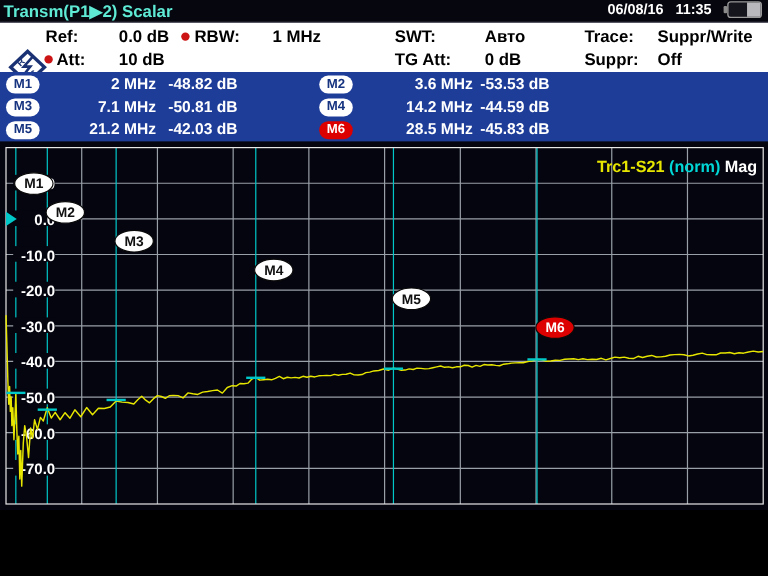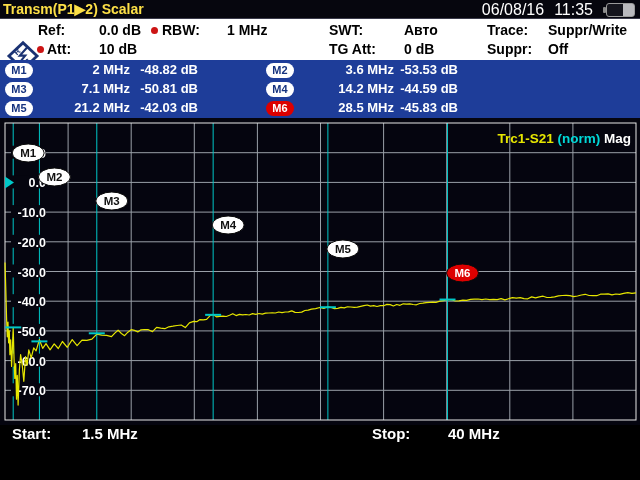--- a/index.html
+++ b/index.html
@@ -4,24 +4,24 @@
 <style>
   html,body { margin:0; padding:0; background:#000; }
   .screen {
     position:relative; width:640px; height:480px; overflow:hidden;
     background:#000; font-family:"Liberation Sans", sans-serif;
     -webkit-font-smoothing:none;
   }
   
   .titlebar { position:absolute; top:0; left:0; width:640px; height:18px;
     background:#06060e; border-bottom:1px solid #3a3a4a; }
-  .titlebar .title { position:absolute; left:3px; top:1px; color:#fde047;
+  .titlebar .title { position:absolute; left:3px; top:1px; color:#5eead4;
     font-size:14px; font-weight:bold; white-space:nowrap; }
   .titlebar .right { position:absolute; right:5px; top:1px; display:flex;
-    align-items:center; gap:10px; color:#fff; font-size:16px; font-weight:normal; }
+    align-items:center; gap:10px; color:#fff; font-size:12px; font-weight:bold; }
   .battery { position:relative; width:32px; height:13px; display:flex; align-items:center; }
   .battery .nub { width:3px; height:6px; background:#8a8a8a; border-radius:1px; }
   .battery .body { width:28px; height:12px; border:1px solid #9a9a9a; border-radius:3px;
     background:linear-gradient(to right,#15151d 58%,#b9b9bd 58%); }
   
   .header { position:absolute; top:19px; left:0; width:640px; height:41px;
     background:#fff; color:#000; font-size:14px; font-weight:bold; }
   .header span { position:absolute; white-space:nowrap; }
   .rdot { position:absolute; width:7px; height:7px; border-radius:50%; background:#cc1414; }
   .rslogo { position:absolute; left:5px; top:20px; }
@@ -179,21 +179,15 @@
         <ellipse cx="228.14805194805194" cy="107" rx="16" ry="9" fill="#ffffff" stroke="#0a0a0a" stroke-width="1"></ellipse>
         <text x="228.14805194805194" y="111" text-anchor="middle" fill="#111111" font-size="11.5" font-weight="bold" font-family="&quot;Liberation Sans&quot;,sans-serif">M4</text>
         <ellipse cx="342.87532467532463" cy="131" rx="16" ry="9" fill="#ffffff" stroke="#0a0a0a" stroke-width="1"></ellipse>
         <text x="342.87532467532463" y="135" text-anchor="middle" fill="#111111" font-size="11.5" font-weight="bold" font-family="&quot;Liberation Sans&quot;,sans-serif">M5</text>
         <ellipse cx="462.5194805194805" cy="155" rx="16" ry="9" fill="#dd0000" stroke="#0a0a0a" stroke-width="1"></ellipse>
         <text x="462.5194805194805" y="159" text-anchor="middle" fill="#ffffff" font-size="11.5" font-weight="bold" font-family="&quot;Liberation Sans&quot;,sans-serif">M6</text>
         <text x="631" y="25" text-anchor="end" font-size="13.5" font-weight="bold" font-family="&quot;Liberation Sans&quot;,sans-serif"><tspan fill="#e6e600">Trc1-S21 </tspan><tspan fill="#00d8d8">(norm) </tspan><tspan fill="#ffffff">Mag</tspan></text>
       </svg>
   </div>
 
-  <div class="freqrow">
-    <span style="left:12px">Start:</span>
-    <span style="left:82px">1.5 MHz</span>
-    <span style="left:372px">Stop:</span>
-    <span style="left:448px">40 MHz</span>
-  </div>
 
 
 </div>
 
 </body></html>

